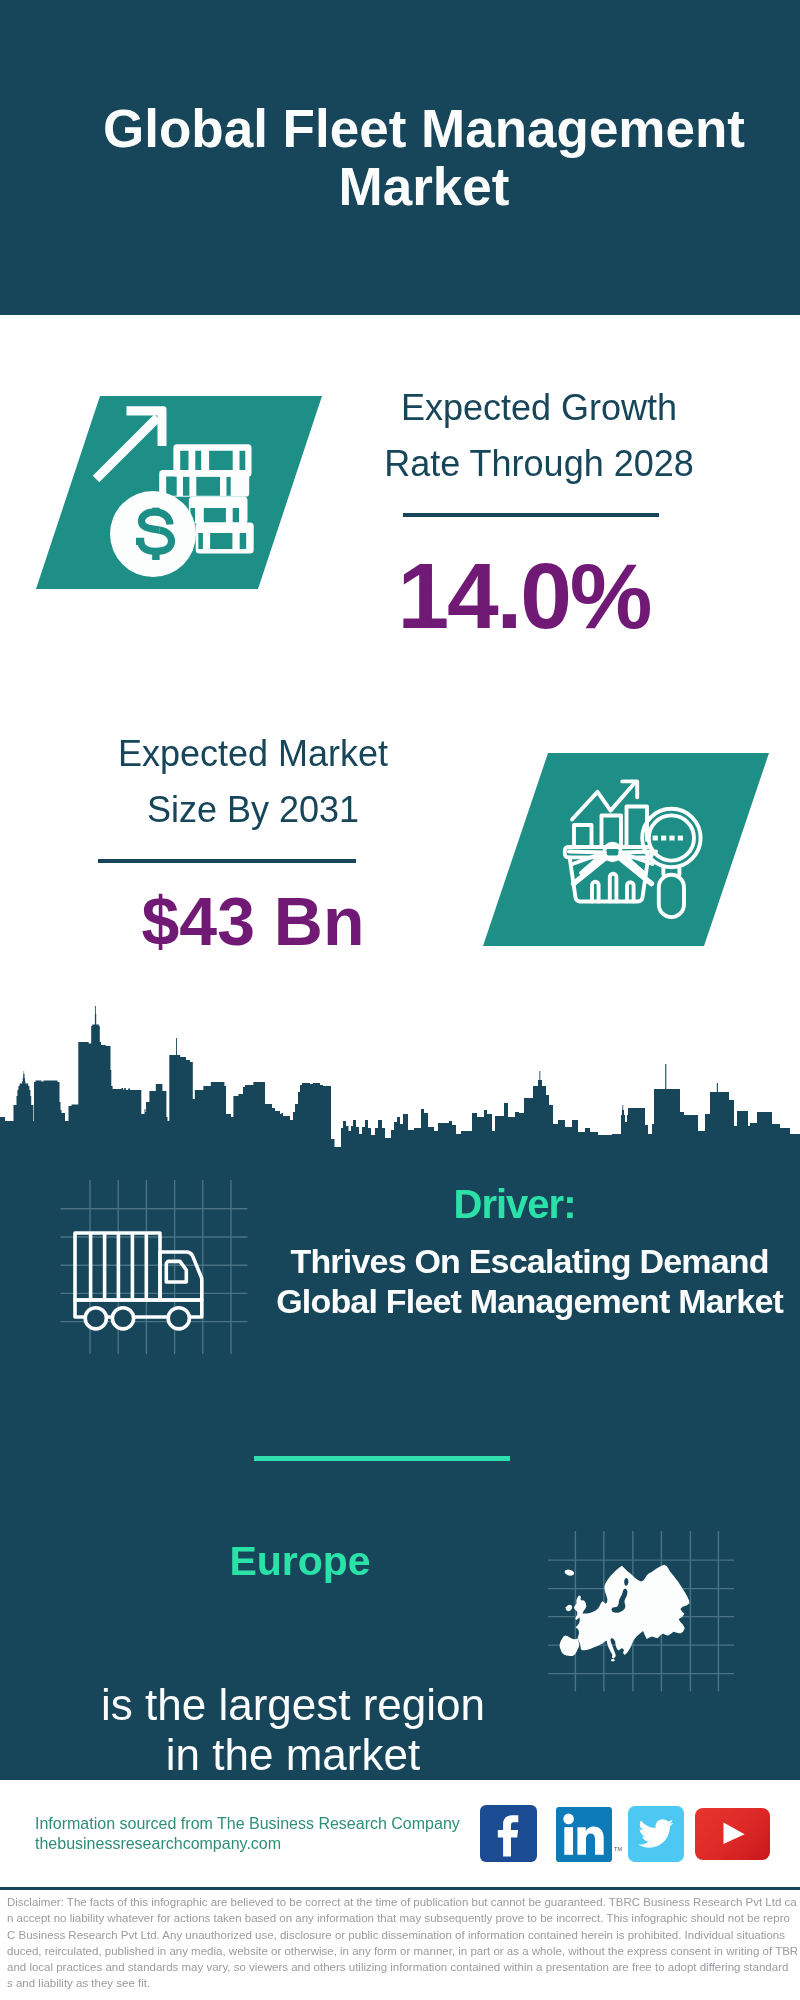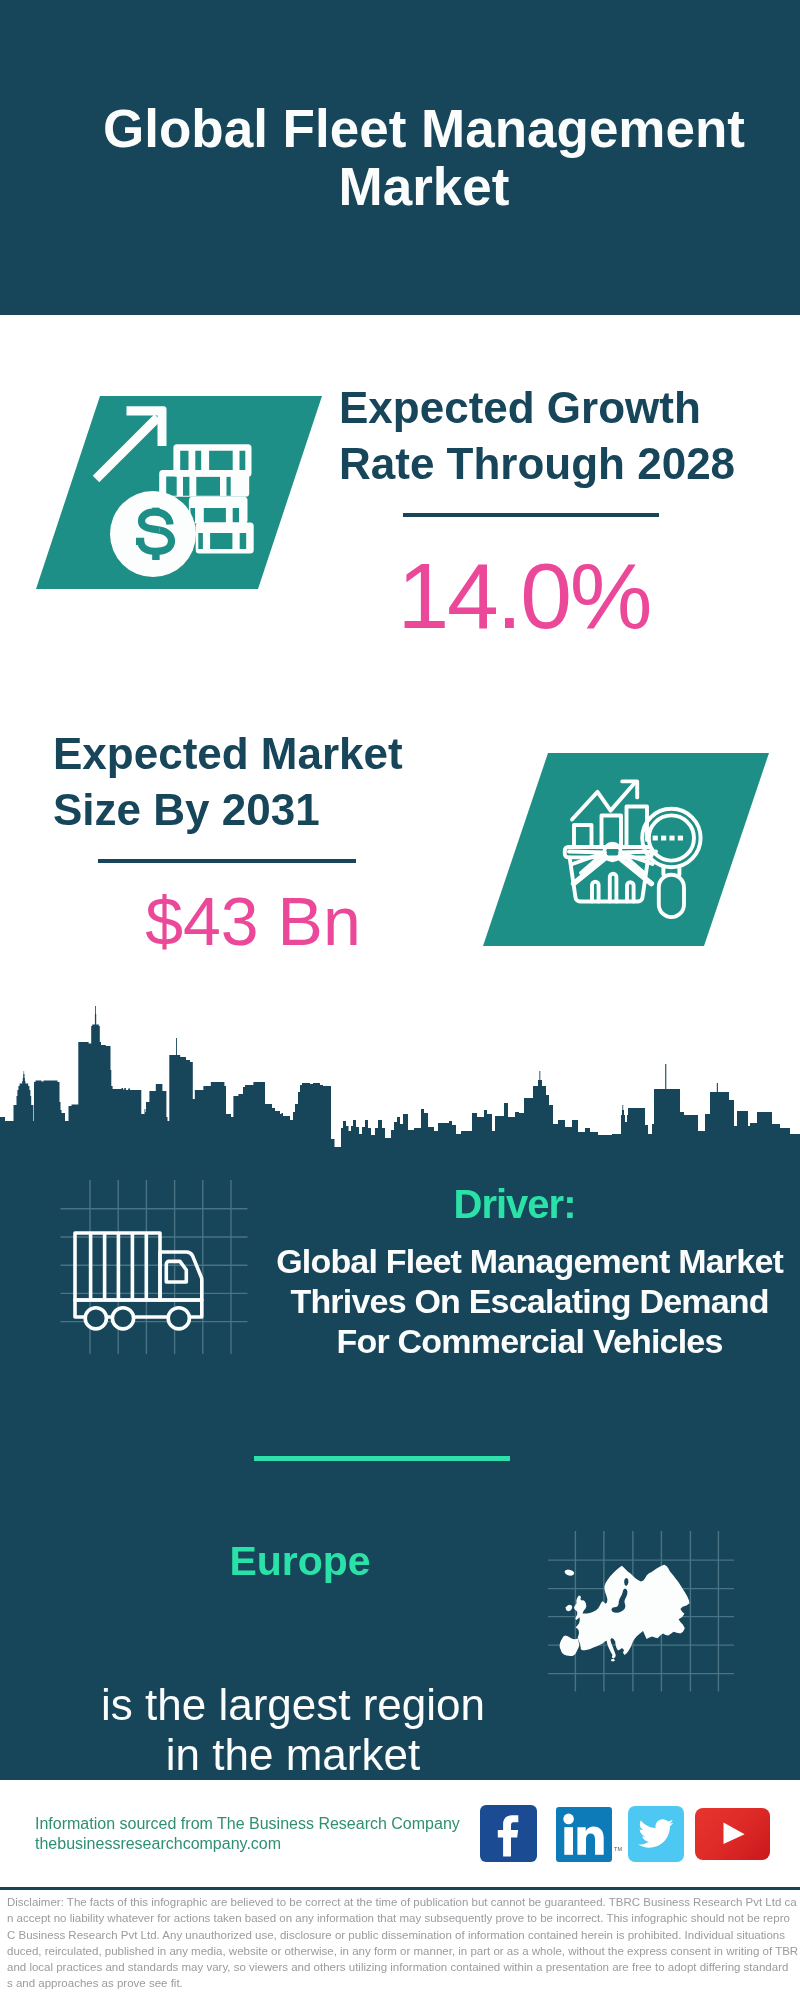--- a/index.html
+++ b/index.html
@@ -7,23 +7,23 @@
   .page{position:relative;width:800px;height:2000px;background:#fff;}
 
   
   .header{position:absolute;left:0;top:0;width:800px;height:315px;background:#17455a;}
   .title{position:absolute;left:0px;top:100px;width:800px;text-align:center;color:#fbfcfc;
          font-size:53px;font-weight:bold;line-height:57.5px;padding-left:24px;}
 
   
   .para{position:absolute;}
   .para svg{display:block;}
-  .statlabel{position:absolute;color:#17455a;font-size:44px;font-weight:bold;line-height:56px;}
+  .statlabel{position:absolute;text-align:center;color:#17455a;font-size:36px;font-weight:normal;line-height:56px;}
   .rule{position:absolute;background:#17455a;height:4px;}
-  .statval{position:absolute;text-align:center;color:#ec4899;font-weight:normal;}
+  .statval{position:absolute;text-align:center;color:#701a75;font-weight:bold;}
 
   
   .darkbody{position:absolute;left:0;top:1150px;width:800px;height:630px;background:#17455a;}
   .skyline{position:absolute;left:0;top:1000px;width:800px;height:155px;}
   .skyline svg{display:block;}
 
   
   .gridbox{position:absolute;}
   .gridbox svg{display:block;}
   .drvhead{position:absolute;color:#2ae2a8;font-size:40px;font-weight:bold;text-align:center;letter-spacing:-1px;text-indent:-1px;}
@@ -172,23 +172,22 @@
 </g>
 <g fill="#17455a" stroke="#fcfdfd" stroke-width="3.6">
 <circle cx="40.8" cy="148.3" r="10.6"></circle>
 <circle cx="68.0" cy="148.3" r="10.6"></circle>
 <circle cx="123.8" cy="148.3" r="10.6"></circle>
 </g>
 </svg>
   </div>
   <div class="drvhead" style="left:265px;top:1182px;width:500px;">Driver:</div>
   <div class="drvbody" style="left:270px;top:1241px;width:520px;">
+    <div>Thrives On Escalating Demand</div>
     <div>Global Fleet Management Market</div>
-    <div>Thrives On Escalating Demand</div>
-    <div>For Commercial Vehicles</div>
   </div>
   <div class="greenrule" style="left:254px;top:1456px;width:256px;"></div>
 
   <div class="regname" style="left:50px;top:1538px;width:500px;">Europe</div>
   <div class="regtext" style="left:43px;top:1680px;width:500px;">
     <div>is the largest region</div>
     <div>in the market</div>
   </div>
   <div class="gridbox" style="left:548px;top:1512px;width:190px;height:185px;">
     <svg width="190" height="185" viewBox="0 0 190 185">
@@ -243,16 +242,16 @@
         </svg>
   </div>
   </div>
   <div class="dline"></div>
   <div class="discl">
     <div>Disclaimer: The facts of this infographic are believed to be correct at the time of publication but cannot be guaranteed. TBRC Business Research Pvt Ltd ca</div>
     <div>n accept no liability whatever for actions taken based on any information that may subsequently prove to be incorrect. This infographic should not be repro</div>
     <div>C Business Research Pvt Ltd. Any unauthorized use, disclosure or public dissemination of information contained herein is prohibited. Individual situations</div>
     <div>duced, reirculated, published in any media, website or otherwise, in any form or manner, in part or as a whole, without the express consent in writing of TBR</div>
     <div>and local practices and standards may vary, so viewers and others utilizing information contained within a presentation are free to adopt differing standard</div>
-    <div>s and approaches as prove see fit.</div>
+    <div>s and liability as they see fit.</div>
   </div>
 
 </div>
 
 </body></html>

